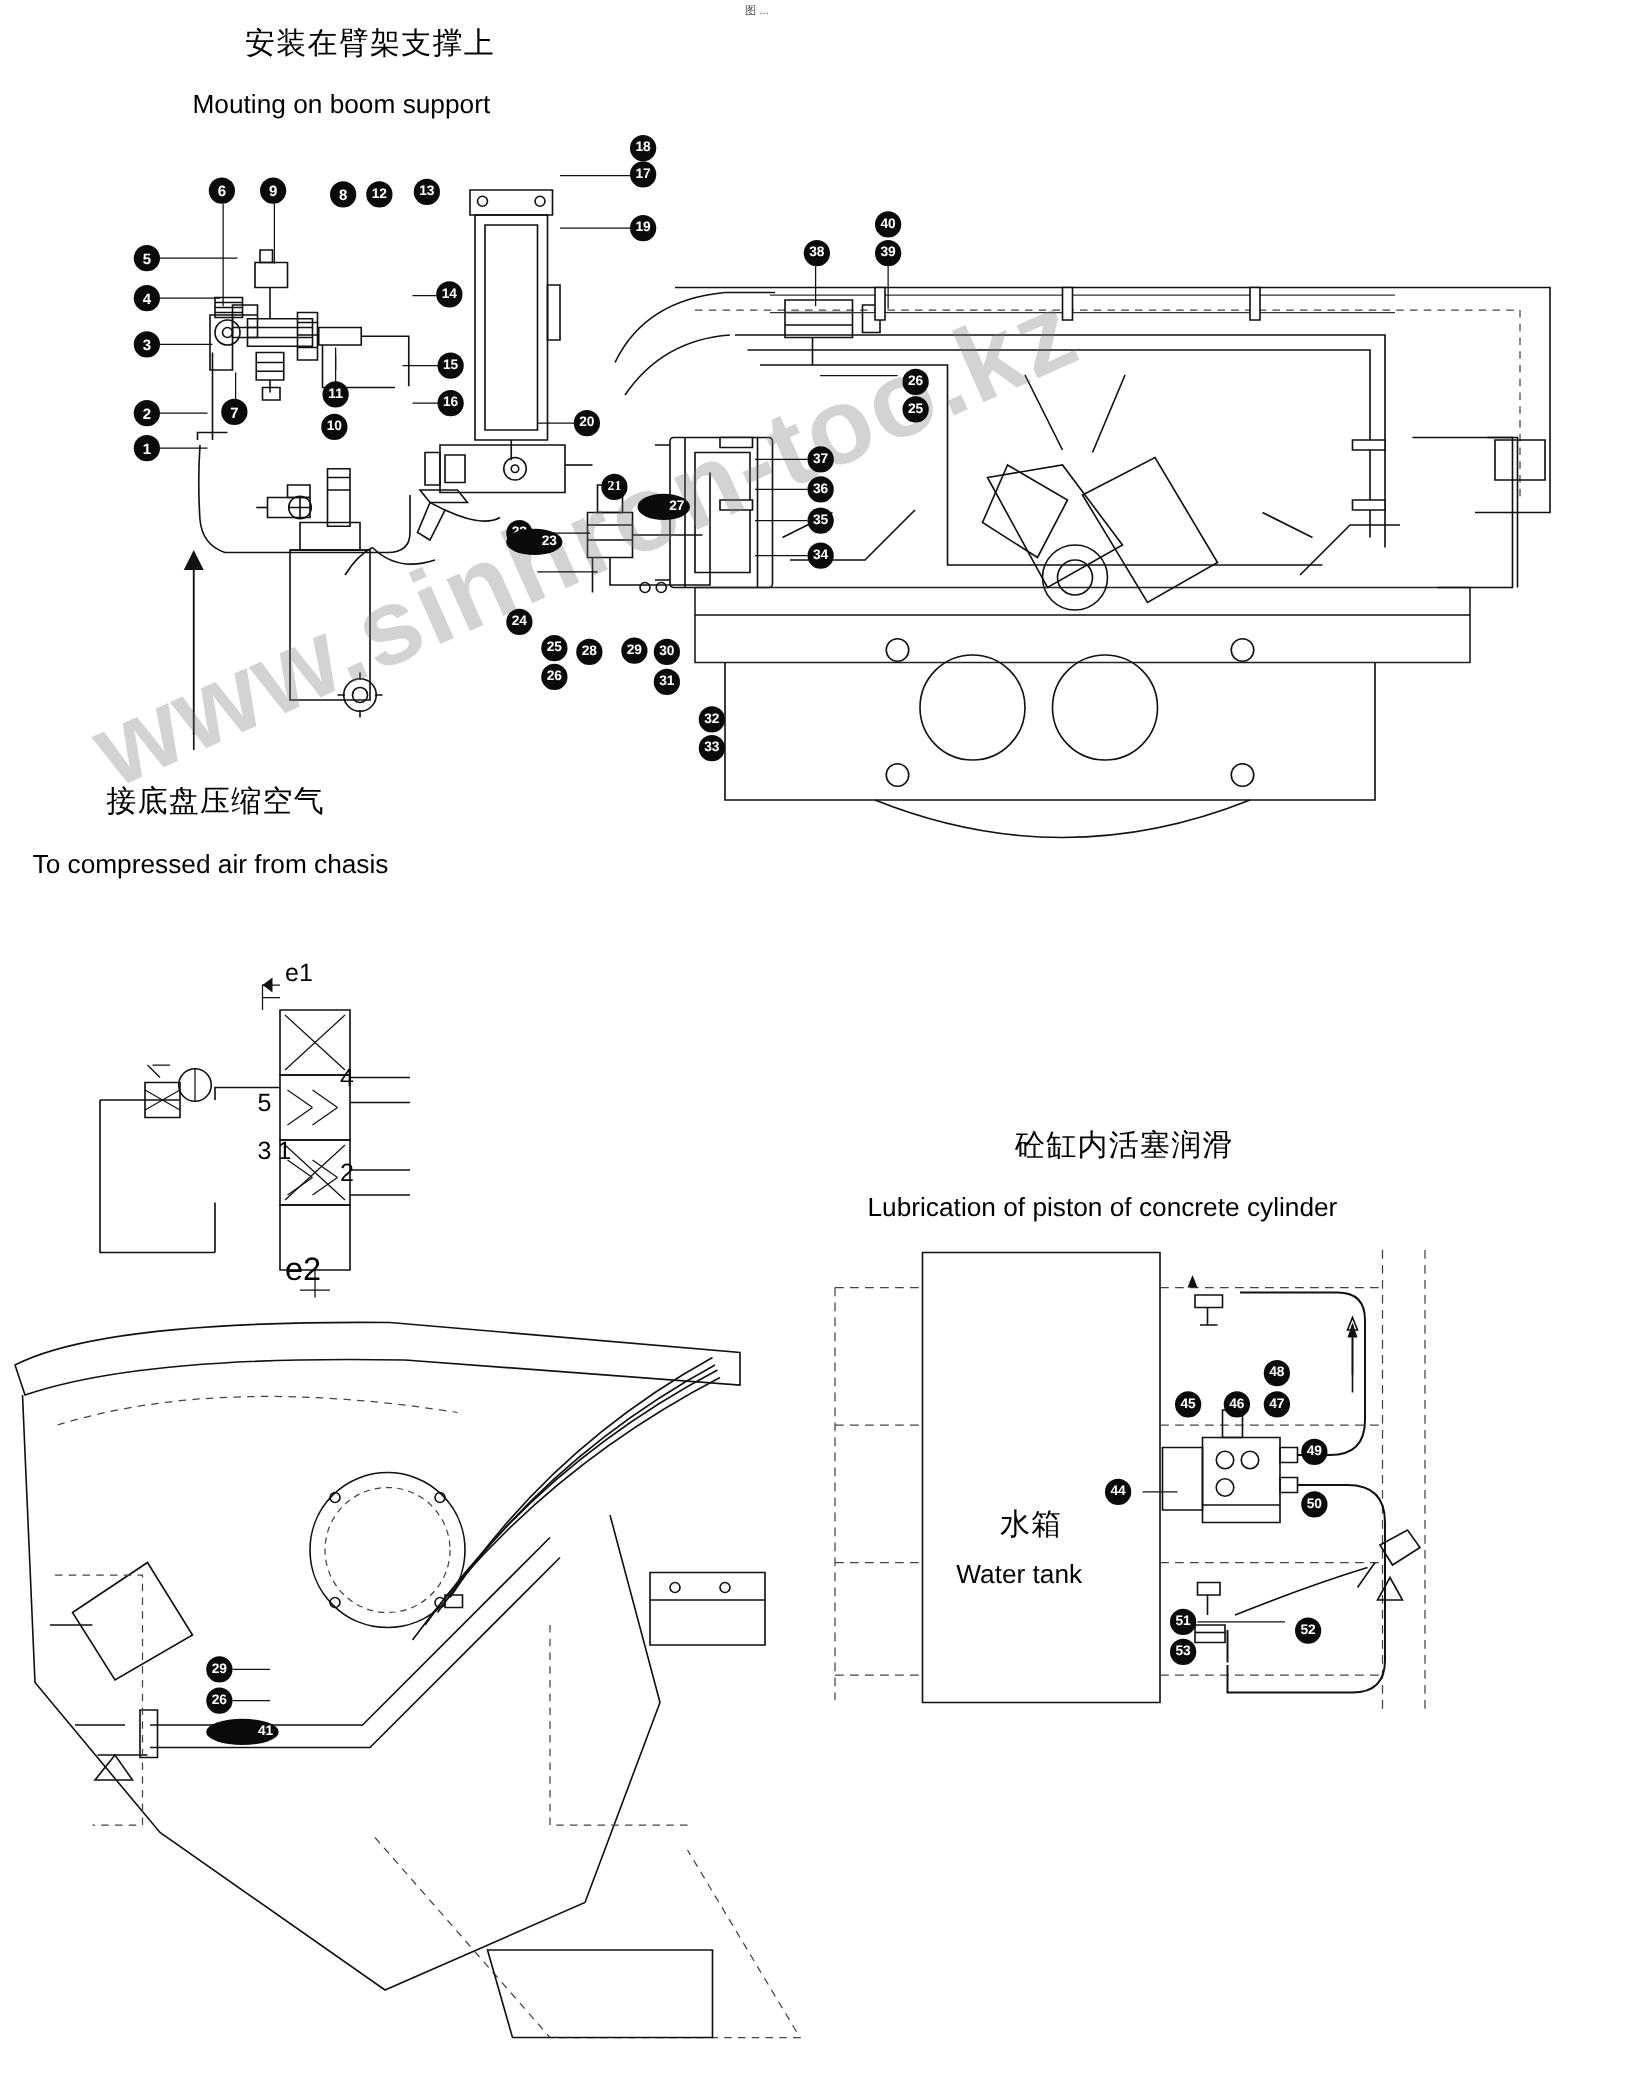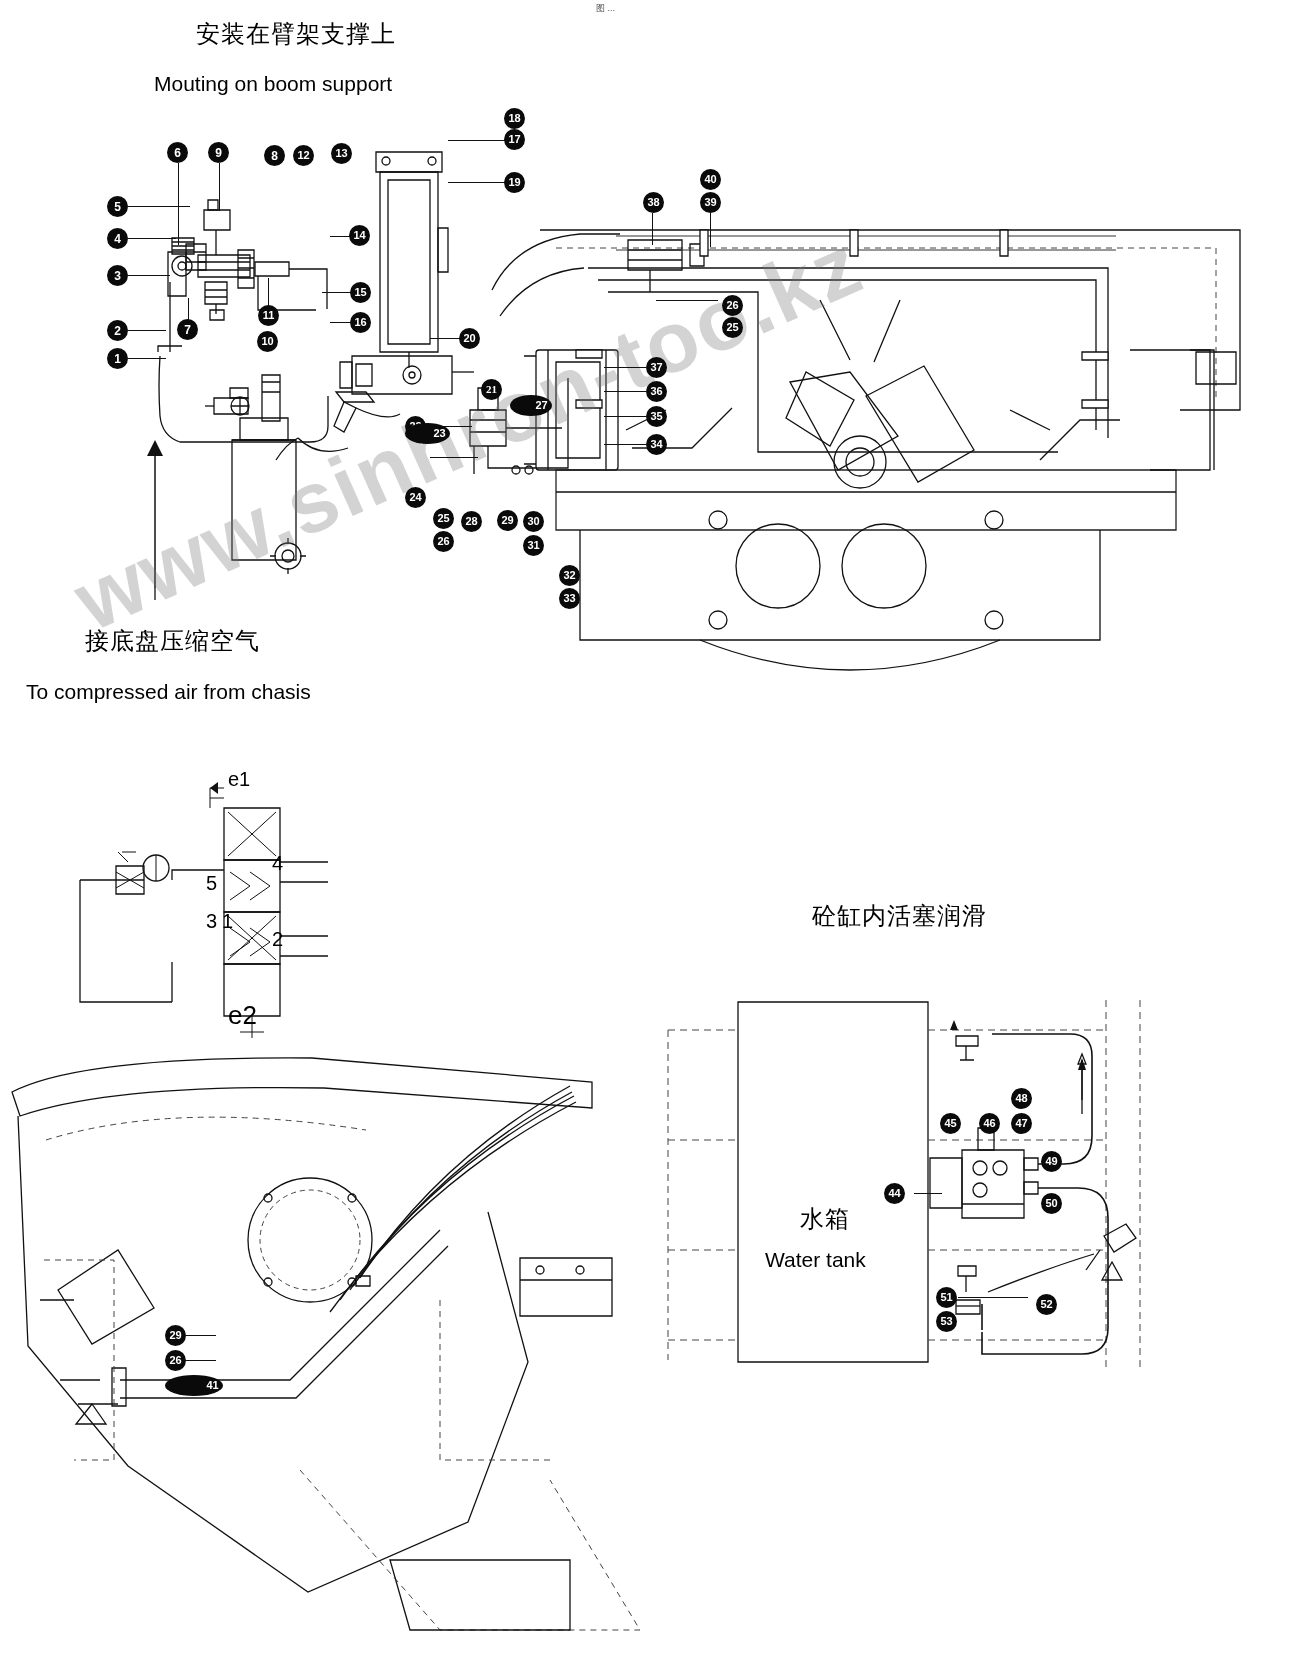--- a/index.html
+++ b/index.html
@@ -42,20 +42,21 @@
 
   <div class="tinytop">图 ...</div>
 
   <div class="lbl cn" style="left:196px;top:18px;">安装在臂架支撑上</div>
   <div class="lbl en" style="left:154px;top:72px;">Mouting on boom support</div>
 
   <div class="lbl cn" style="left:85px;top:625px;">接底盘压缩空气</div>
   <div class="lbl en" style="left:26px;top:680px;">To compressed air from chasis</div>
 
   <div class="lbl cn" style="left:812px;top:900px;">砼缸内活塞润滑</div>
+  <div class="lbl en" style="left:694px;top:955px;">Lubrication of piston of concrete cylinder</div>
 
   <div class="lbl cn" style="left:800px;top:1203px;">水箱</div>
   <div class="lbl en" style="left:765px;top:1248px;">Water tank</div>
 
   <svg viewBox="0 0 1315 1677">
     <g fill="none" stroke="#111" stroke-width="1.3">
 
       <rect x="232" y="440" width="64" height="120"></rect>
       <rect x="240" y="418" width="48" height="22"></rect>
       <path d="M232 440 h64"></path>

